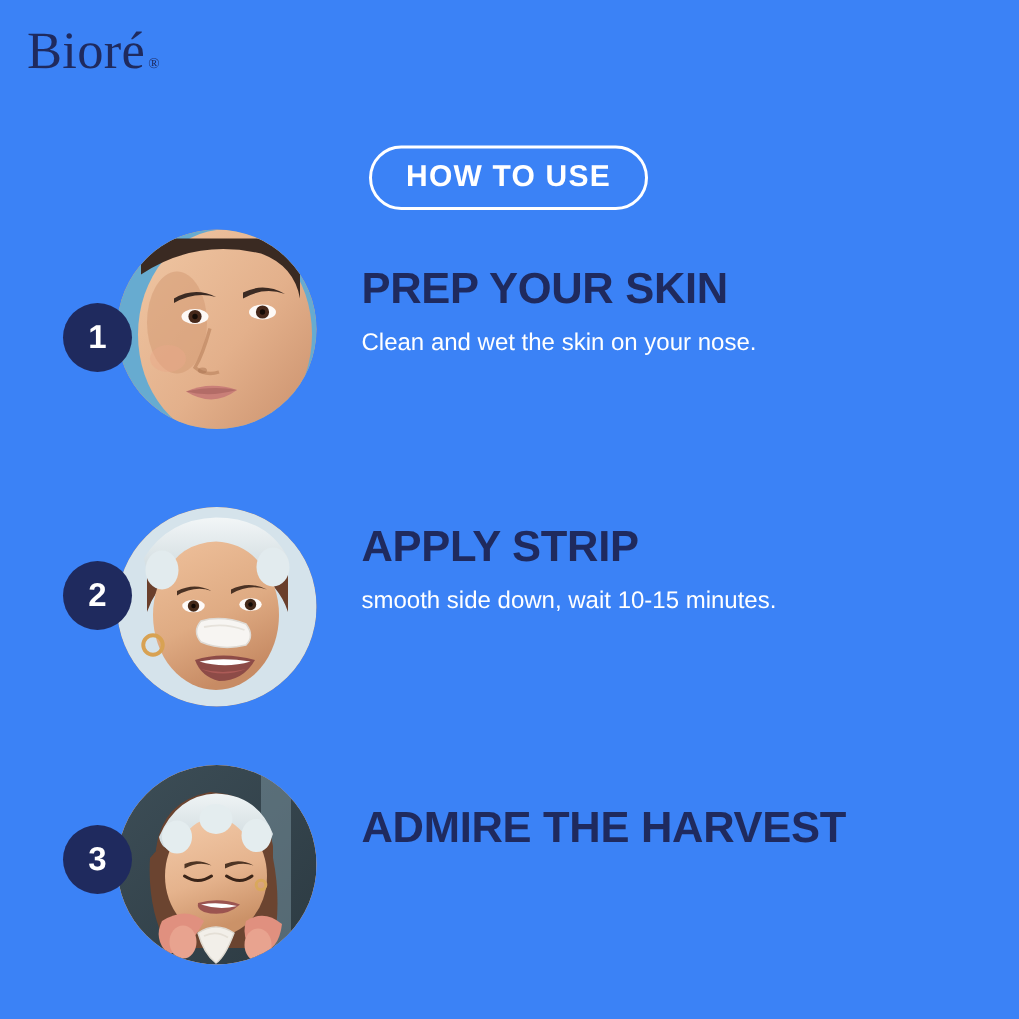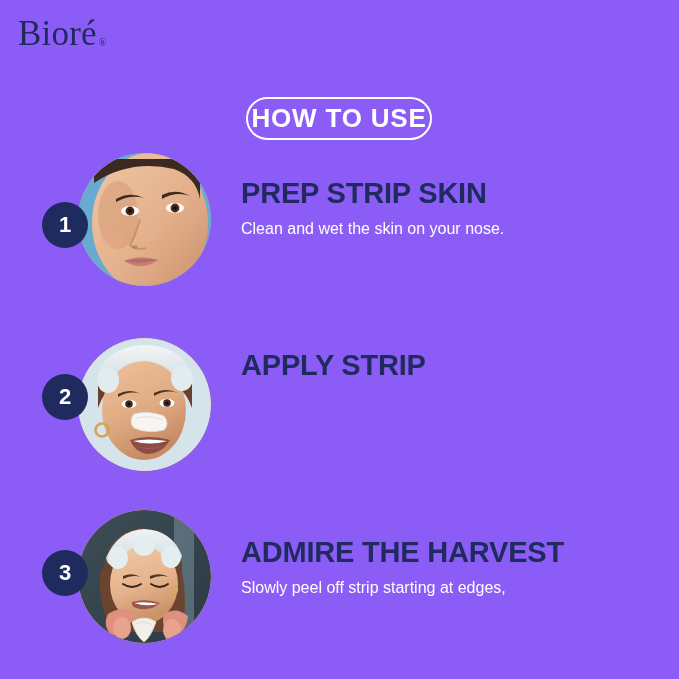--- a/index.html
+++ b/index.html
@@ -12,21 +12,21 @@
     background: #67abd0;
     font-family: "Liberation Sans", sans-serif;
     overflow: hidden;
     position: relative;
   }
 
   .infographic {
     position: relative;
     width: 679px;
     height: 679px;
-    background: #8b5cf6;
+    background: #3b82f6;
   }
 
   
   .brand {
     position: absolute;
     left: 18px;
     top: 16px;
     display: flex;
     align-items: flex-start;
     color: #1f2a5e;
@@ -58,21 +58,21 @@
     height: 43px;
     box-sizing: border-box;
     border: 2px solid #ffffff;
     border-radius: 999px;
     display: flex;
     align-items: center;
     justify-content: center;
   }
   .pill-label {
     color: #ffffff;
-    font-size: 26px;
+    font-size: 20px;
     font-weight: bold;
     letter-spacing: 0.8px;
     font-family: "Liberation Sans", sans-serif;
   }
 
   
   .step {
     position: absolute;
     left: 0;
     width: 679px;
@@ -189,21 +189,21 @@
           <path d="M46 108 Q62 101 80 107 Q64 119 46 108 Z" fill="#c97f78"></path>
           <path d="M46 108 Q62 112 80 107 Q64 104 46 108 Z" fill="#a55f5c" opacity="0.6"></path>
           <ellipse cx="34" cy="86" rx="12" ry="9" fill="#e8a98a" opacity="0.45"></ellipse>
         </g>
       </svg>
     </div>
     <div class="badge badge-1">
       <span class="badge-num">1</span>
     </div>
     <div class="step-text text-1">
-      <h2 class="step-heading">PREP STRIP SKIN</h2>
+      <h2 class="step-heading">PREP YOUR SKIN</h2>
       <p class="step-body">
         <span class="line">Clean and wet the skin on your nose.</span>
       </p>
     </div>
   </div>
 
   <div class="step step-2">
     <div class="photo">
       <svg viewBox="0 0 133 133" xmlns="http://www.w3.org/2000/svg" role="img">
         <defs>
@@ -244,20 +244,21 @@
           <circle cx="24" cy="92" r="6.5" fill="none" stroke="#d8a253" stroke-width="2.6"></circle>
         </g>
       </svg>
     </div>
     <div class="badge badge-2">
       <span class="badge-num">2</span>
     </div>
     <div class="step-text text-2">
       <h2 class="step-heading">APPLY STRIP</h2>
       <p class="step-body">
+        <span class="line">smooth side down, wait 10-15 minutes.</span>
       </p>
     </div>
   </div>
 
   <div class="step step-3">
     <div class="photo">
       <svg viewBox="0 0 133 133" xmlns="http://www.w3.org/2000/svg" role="img">
         <defs>
           <clipPath id="c3">
               <circle cx="66.5" cy="66.5" r="66.5"></circle>
@@ -301,18 +302,17 @@
           <circle cx="96" cy="80" r="3.2" fill="none" stroke="#d9a85c" stroke-width="2"></circle>
         </g>
       </svg>
     </div>
     <div class="badge badge-3">
       <span class="badge-num">3</span>
     </div>
     <div class="step-text text-3">
       <h2 class="step-heading">ADMIRE THE HARVEST</h2>
       <p class="step-body">
-        <span class="line">Slowly peel off strip starting at edges,</span>
       </p>
     </div>
   </div>
 
 </div>
 
 </body></html>

